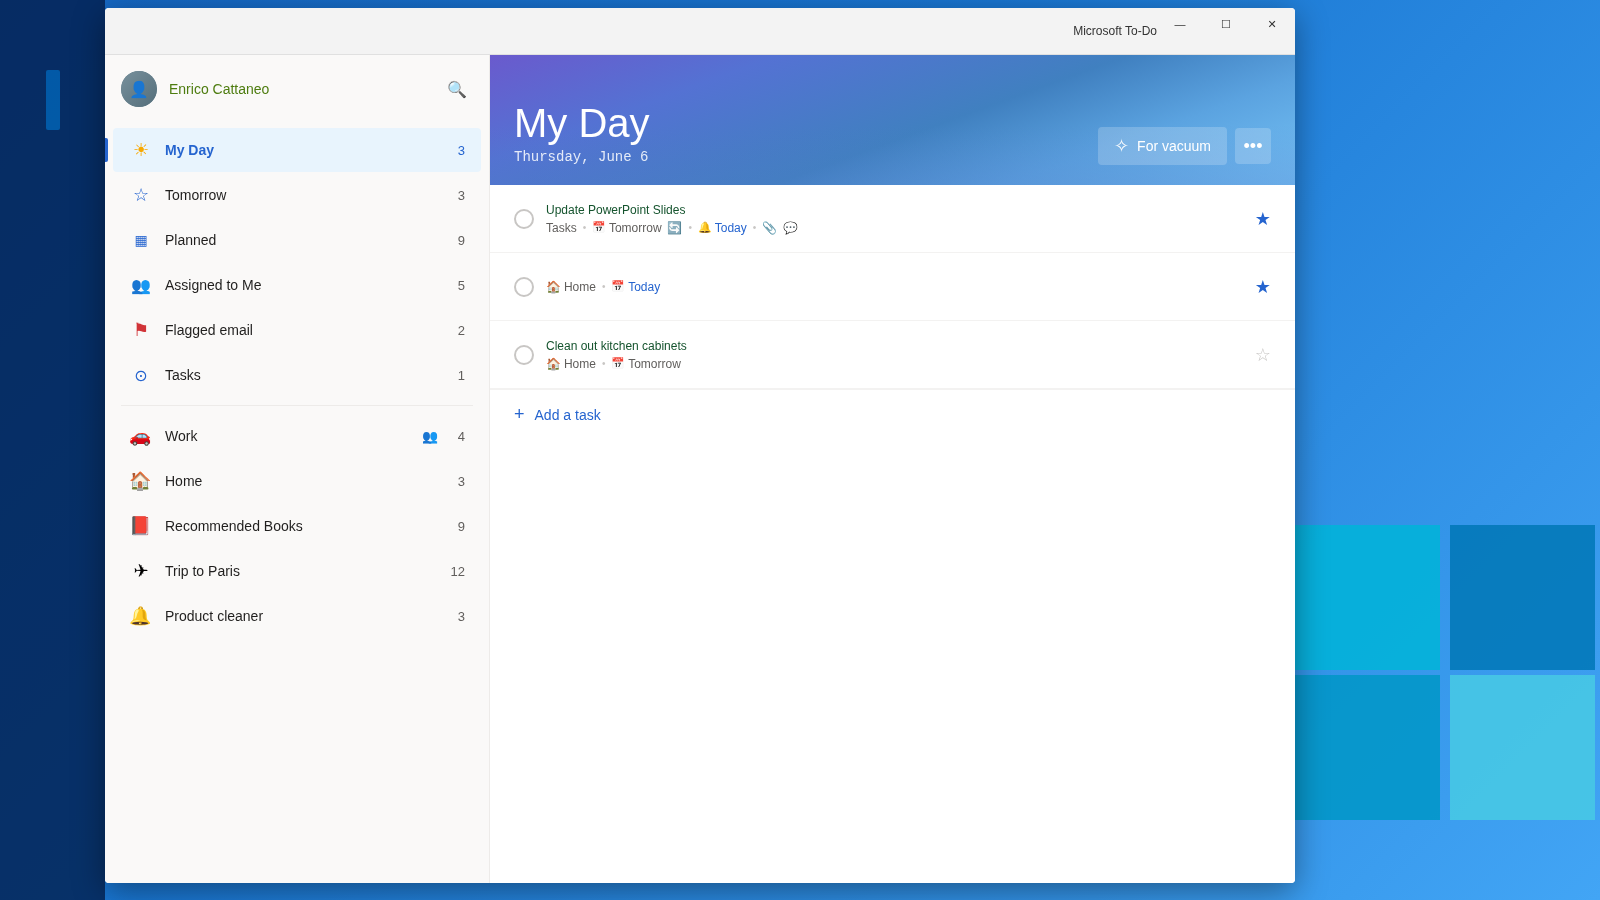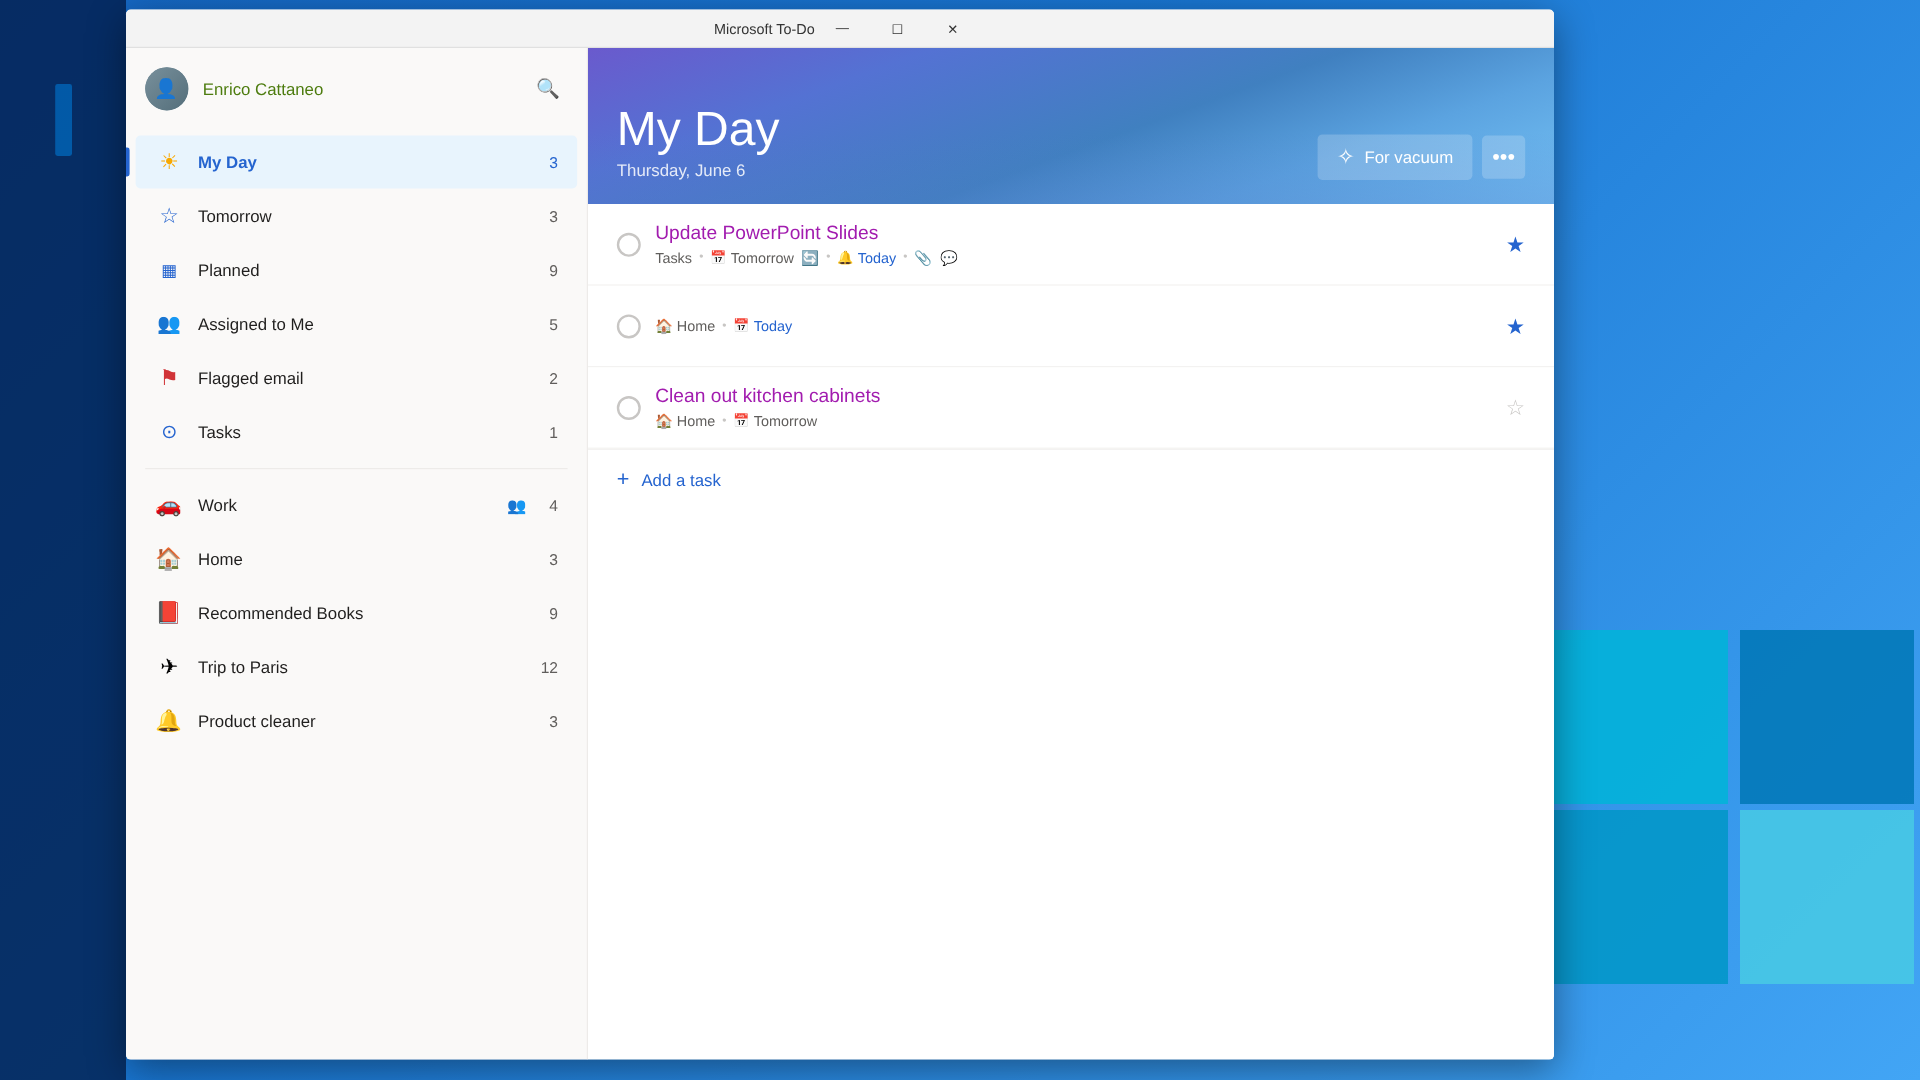--- a/index.html
+++ b/index.html
@@ -29,25 +29,25 @@
       background: #fff;
       display: flex;
       flex-direction: column;
       border-radius: 4px;
       overflow: hidden;
       box-shadow: 0 8px 32px rgba(0,0,0,0.4);
     }
 
     
     .title-bar {
-      height: 32px;
+      height: 47px;
       background: #f3f3f3;
       display: flex;
       align-items: center;
-      justify-content: center;
+      justify-content: flex-end;
       padding: 0 0 0 12px;
       flex-shrink: 0;
       border-bottom: 1px solid #e0e0e0;
     }
 
     .title-bar-title {
       font-size: 12px;
       color: #333;
     }
 
@@ -262,20 +262,21 @@
       font-size: 40px;
       font-weight: 300;
       color: #fff;
       line-height: 1.1;
     }
 
     .header-subtitle {
       font-size: 14px;
       color: rgba(255,255,255,0.85);
       margin-top: 4px;
+      font-family: Liberation Mono, monospace;
     }
 
     .header-actions {
       display: flex;
       align-items: center;
       gap: 8px;
     }
 
     .for-today-btn {
       display: flex;
@@ -331,22 +332,22 @@
       cursor: pointer;
       background: transparent;
     }
 
     .task-content {
       flex: 1;
       overflow: hidden;
     }
 
     .task-title {
-      font-size: 16px;
-      color: #a21caf;
+      font-size: 12px;
+      color: #14532d;
       margin-bottom: 4px;
     }
 
     .task-meta {
       display: flex;
       align-items: center;
       gap: 6px;
       flex-wrap: wrap;
     }
 

